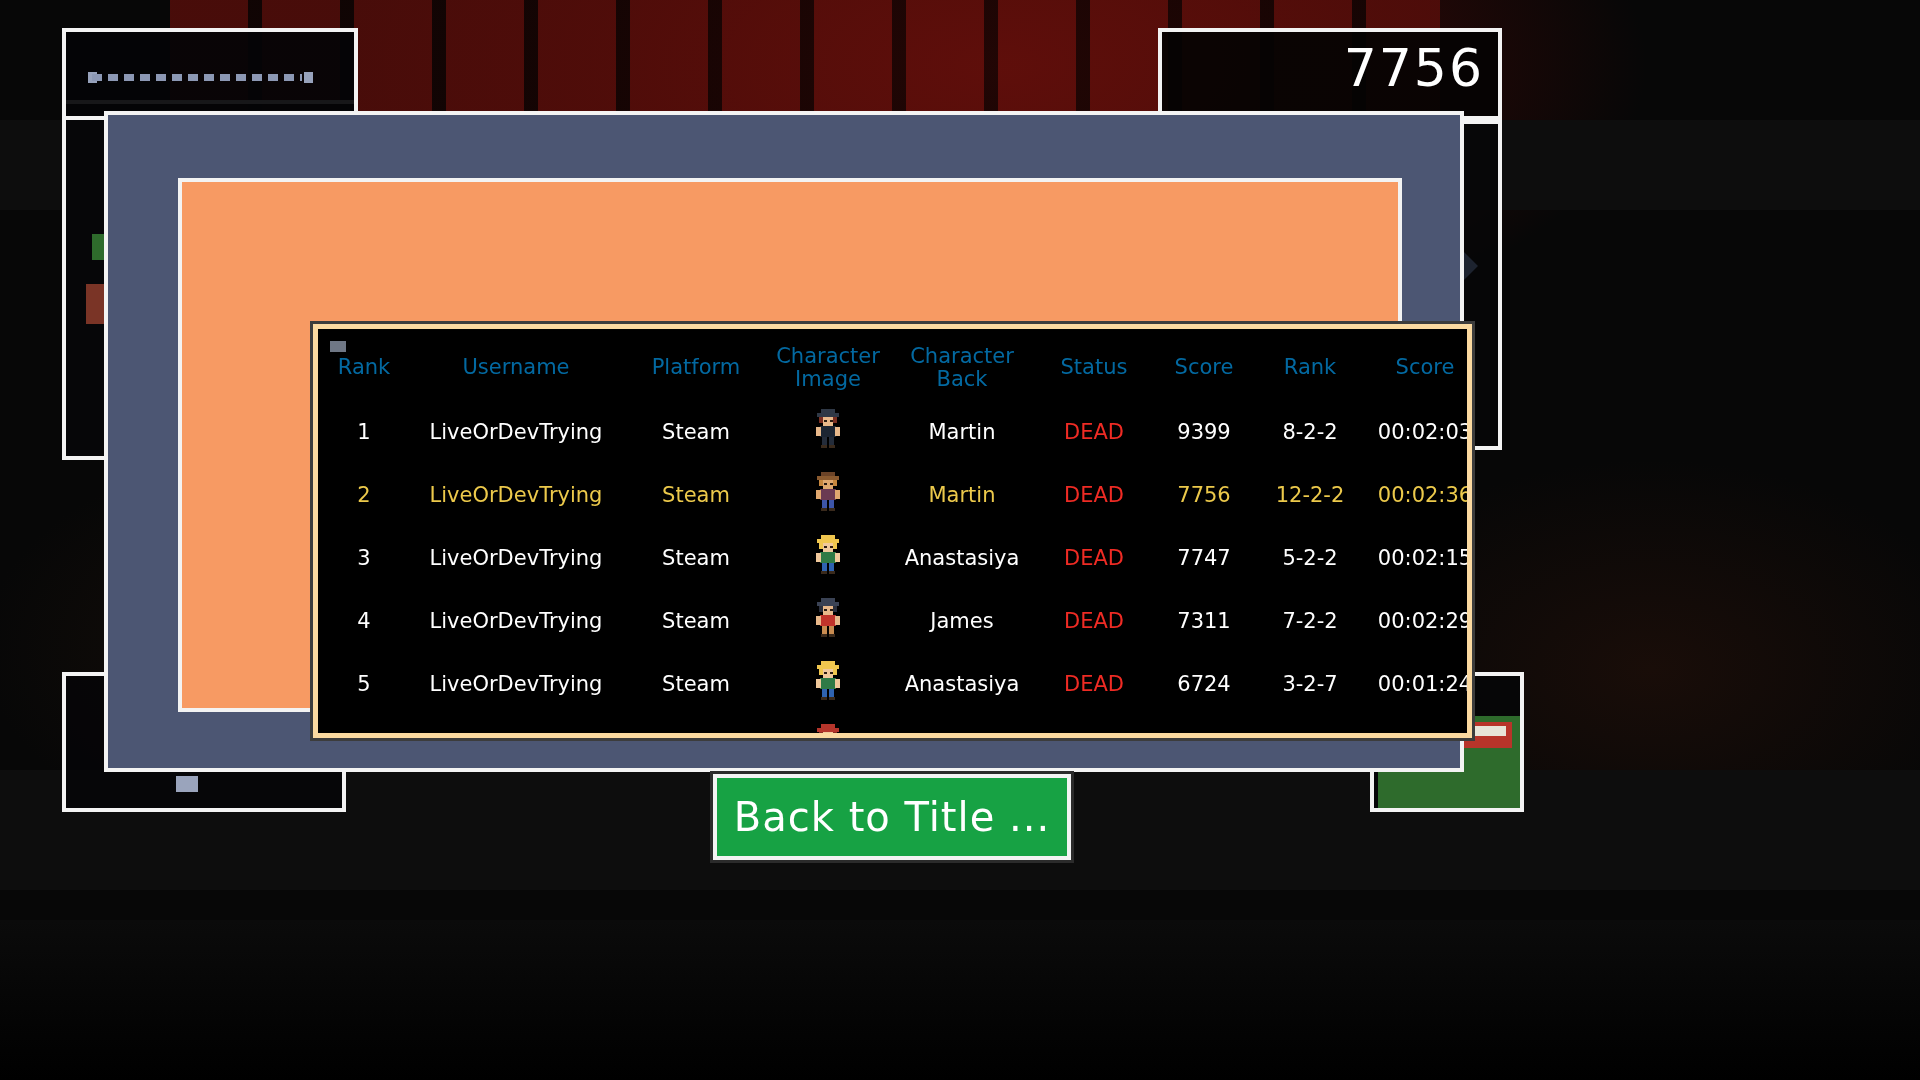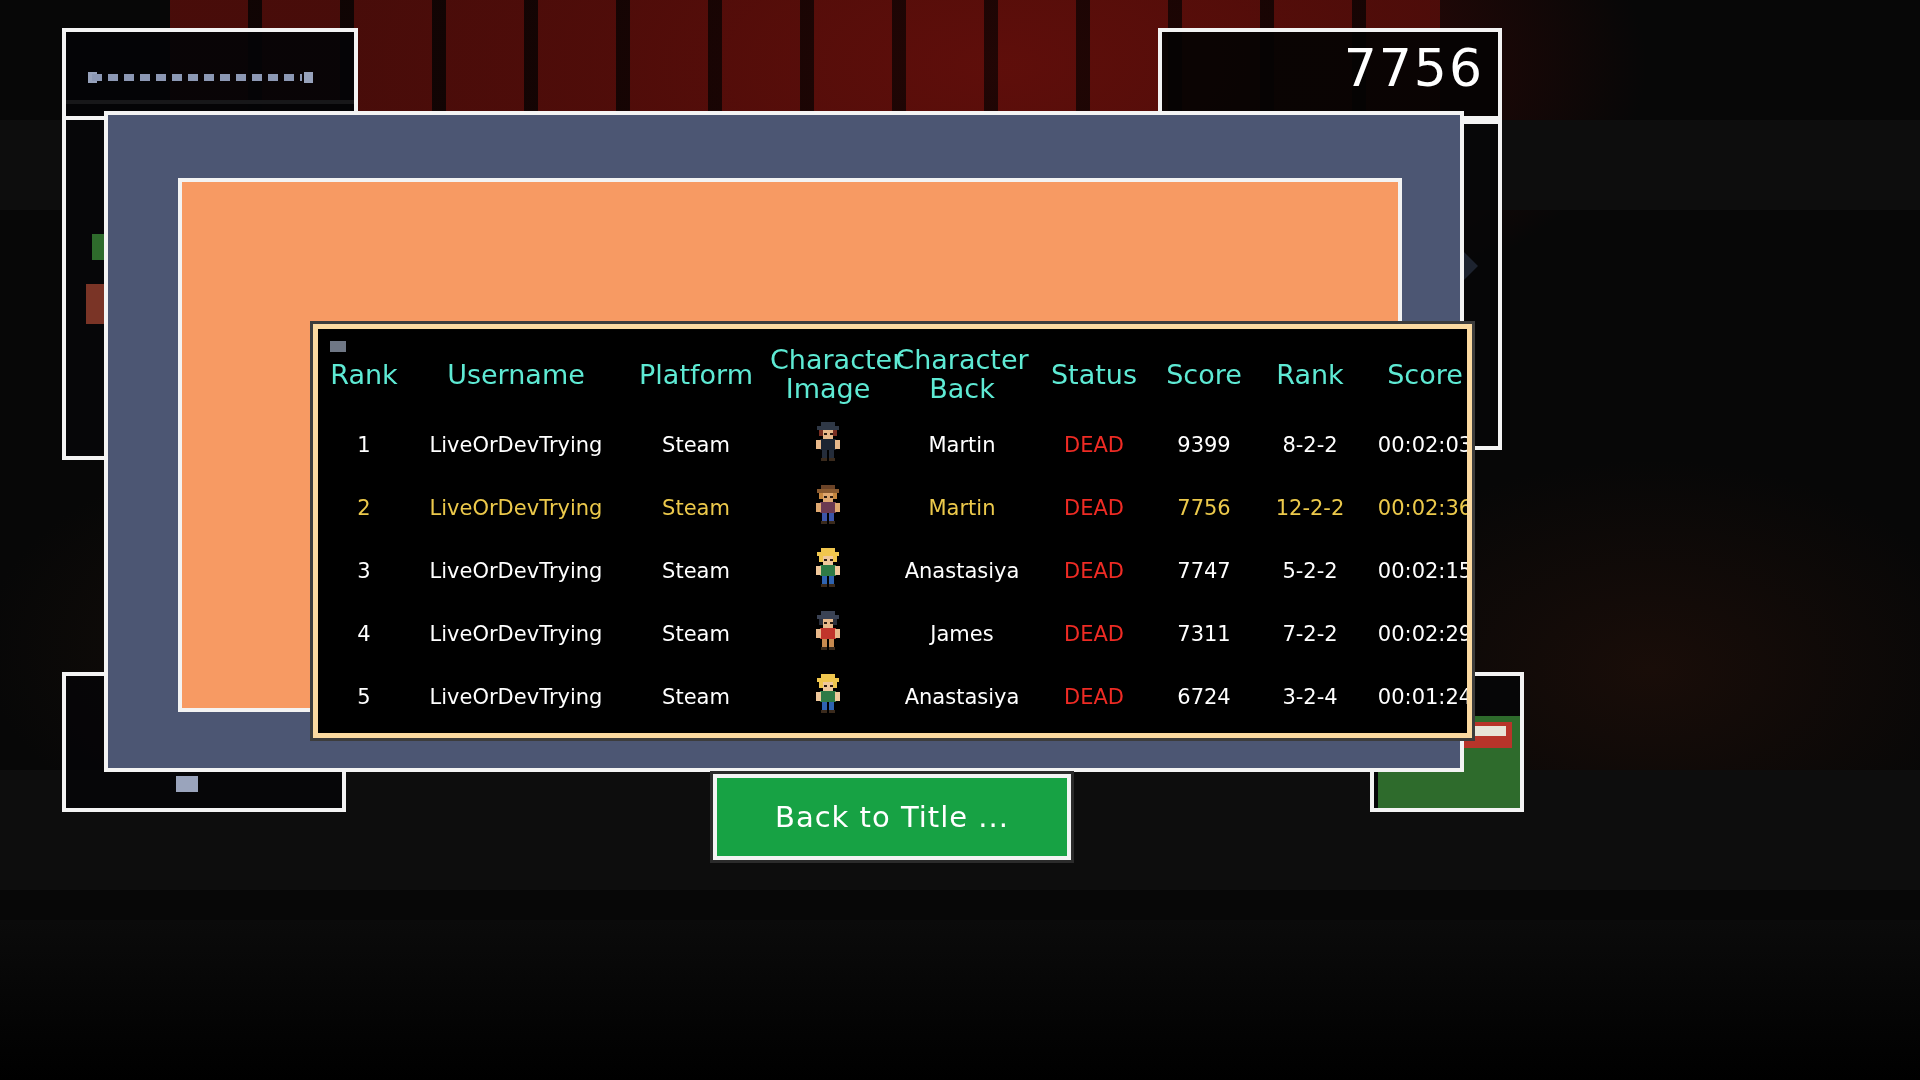--- a/index.html
+++ b/index.html
@@ -167,25 +167,25 @@
 
   table.lb {
     width: 1149px;
     border-collapse: collapse;
     table-layout: fixed;
     color: #ffffff;
     font-size: 21px;
   }
   table.lb th {
     font-weight: normal;
-    color: #5eead4;
+    color: #0369a1;
     padding: 16px 0 10px 0;
     vertical-align: middle;
     line-height: 1.08;
-    font-size: 27px;
+    font-size: 21px;
   }
   table.lb td {
     padding: 9px 0;
     text-align: center;
     vertical-align: middle;
     height: 44px;
     font-size: 21px;
     white-space: nowrap;
   }
   
@@ -221,21 +221,21 @@
     border: 4px solid #f3f3f3;
     box-shadow: 0 0 0 3px #2b2b2b;
     display: flex;
     align-items: center;
     justify-content: center;
     z-index: 7;
     cursor: pointer;
   }
   #back-label {
     color: #ffffff;
-    font-size: 29px;
+    font-size: 40px;
     letter-spacing: 1px;
     white-space: nowrap;
     text-align: center;
   }
 </style>
 </head>
 <body>
 
 <div id="stage">
 
@@ -344,21 +344,21 @@
                 <td class="c-time">00:02:29</td>
               </tr>
               <tr>
                 <td class="c-rank">5</td>
                 <td class="c-user">LiveOrDevTrying</td>
                 <td class="c-plat">Steam</td>
                 <td class="c-img"><span class="sprite"><span class="sp" style="left: 10px; top: 0px; width: 14px; height: 4px; background: rgb(240, 198, 78);"></span><span class="sp" style="left: 6px; top: 4px; width: 22px; height: 4px; background: rgb(240, 198, 78);"></span><span class="sp" style="left: 8px; top: 8px; width: 4px; height: 6px; background: rgb(240, 198, 78);"></span><span class="sp" style="left: 22px; top: 8px; width: 4px; height: 6px; background: rgb(240, 198, 78);"></span><span class="sp" style="left: 12px; top: 8px; width: 10px; height: 9px; background: rgb(240, 200, 155);"></span><span class="sp" style="left: 13px; top: 11px; width: 3px; height: 2px; background: rgb(42, 27, 18);"></span><span class="sp" style="left: 19px; top: 11px; width: 3px; height: 2px; background: rgb(42, 27, 18);"></span><span class="sp" style="left: 9px; top: 17px; width: 16px; height: 11px; background: rgb(47, 122, 70);"></span><span class="sp" style="left: 5px; top: 18px; width: 5px; height: 9px; background: rgb(240, 200, 155);"></span><span class="sp" style="left: 24px; top: 18px; width: 5px; height: 9px; background: rgb(240, 200, 155);"></span><span class="sp" style="left: 11px; top: 28px; width: 5px; height: 8px; background: rgb(47, 99, 176);"></span><span class="sp" style="left: 18px; top: 28px; width: 5px; height: 8px; background: rgb(47, 99, 176);"></span><span class="sp" style="left: 10px; top: 36px; width: 6px; height: 3px; background: rgb(58, 42, 28);"></span><span class="sp" style="left: 18px; top: 36px; width: 6px; height: 3px; background: rgb(58, 42, 28);"></span></span></td>
                 <td class="c-cname">Anastasiya</td>
                 <td class="c-stat status">DEAD</td>
                 <td class="c-score">6724</td>
-                <td class="c-level">3-2-4</td>
+                <td class="c-level">3-2-7</td>
                 <td class="c-time">00:01:24</td>
               </tr>
               <tr>
                 <td class="c-rank">6</td>
                 <td class="c-user">LiveOrDevTrying</td>
                 <td class="c-plat">Steam</td>
                 <td class="c-img"><span class="sprite"><span class="sp" style="left: 10px; top: 0px; width: 14px; height: 4px; background: rgb(181, 53, 43);"></span><span class="sp" style="left: 6px; top: 4px; width: 22px; height: 4px; background: rgb(181, 53, 43);"></span><span class="sp" style="left: 8px; top: 8px; width: 4px; height: 6px; background: rgb(142, 42, 34);"></span><span class="sp" style="left: 22px; top: 8px; width: 4px; height: 6px; background: rgb(142, 42, 34);"></span><span class="sp" style="left: 12px; top: 8px; width: 10px; height: 9px; background: rgb(240, 200, 155);"></span></span></td>
                 <td class="c-cname">Nora</td>
                 <td class="c-stat status">DEAD</td>
                 <td class="c-score">6673</td>

